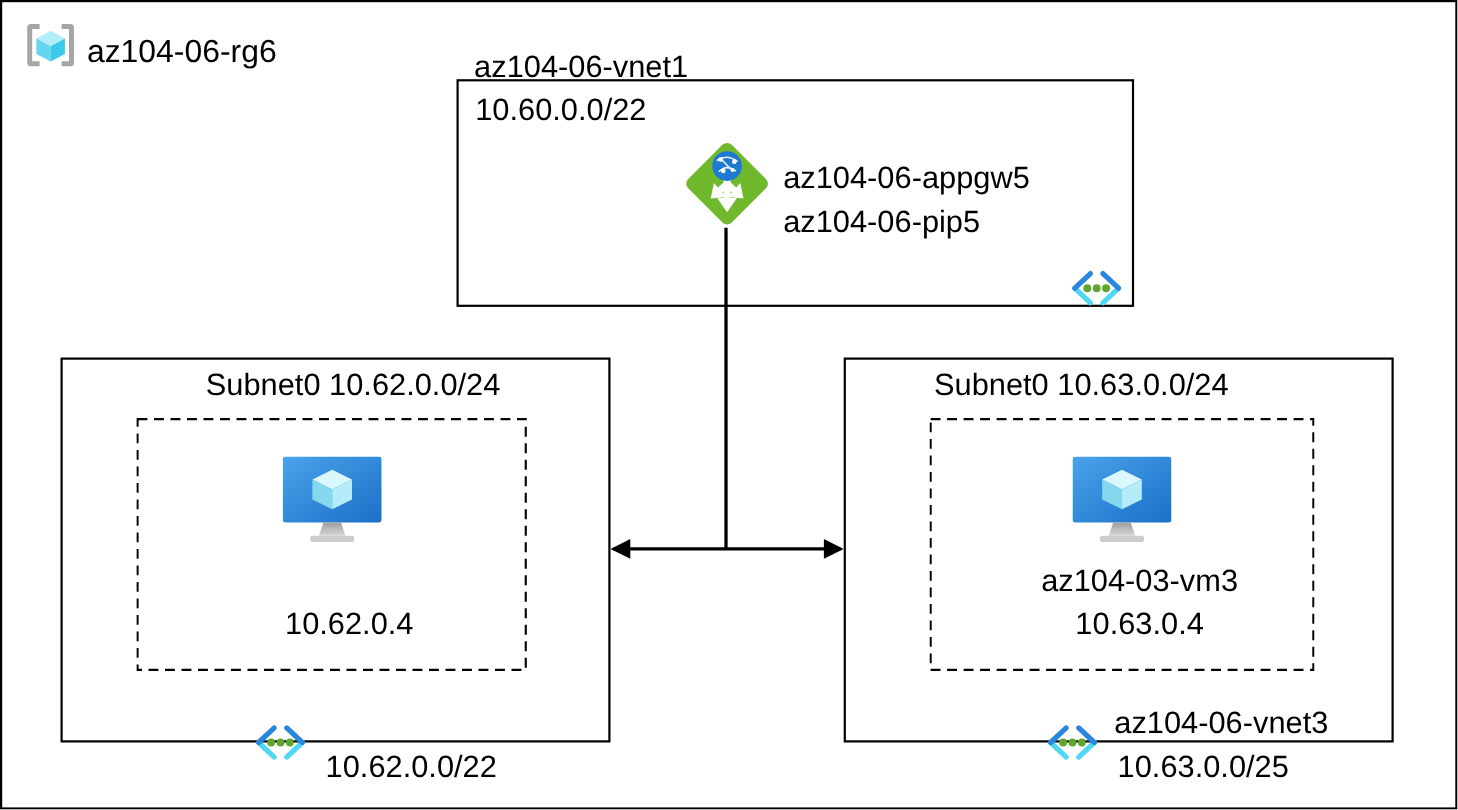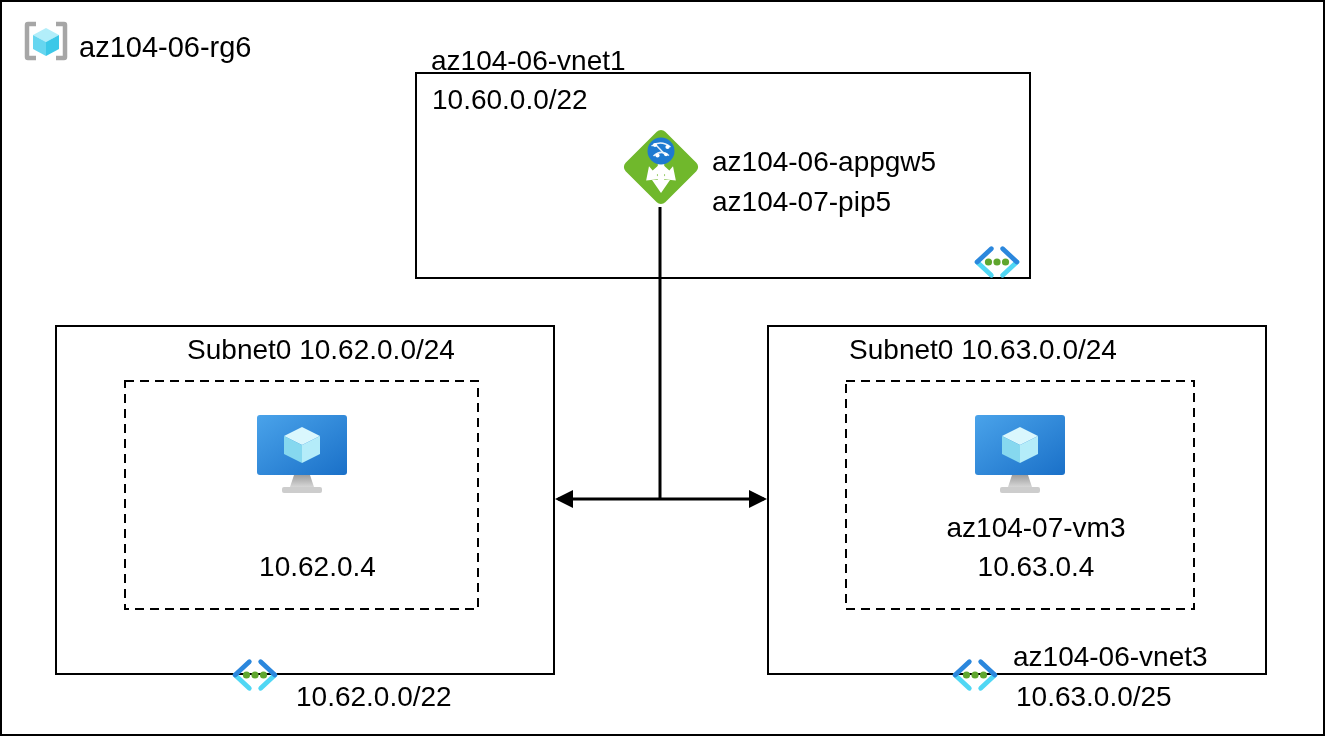--- a/index.html
+++ b/index.html
@@ -82,21 +82,21 @@
       <line x1="37" y1="20" x2="46.5" y2="30"></line>
     </g>
     <g fill="#ffffff">
       <circle cx="36" cy="20" r="2.1"></circle>
       <circle cx="48.5" cy="22" r="2.1"></circle>
       <circle cx="38.5" cy="30.5" r="2.1"></circle>
       <circle cx="47" cy="29.5" r="1.8"></circle>
     </g>
   </svg>
   <div class="lbl" style="left:710px; top:142px">az104-06-appgw5</div>
-  <div class="lbl" style="left:710px; top:182px">az104-07-pip5</div>
+  <div class="lbl" style="left:710px; top:182px">az104-06-pip5</div>
 
   <svg class="abs" style="left:970px; top:242px" width="50" height="36" viewBox="0 0 52 38">
     <line x1="5" y1="19" x2="20" y2="33" stroke="#50d7f4" stroke-width="5" stroke-linecap="round"></line>
     <line x1="20" y1="5" x2="5" y2="19" stroke="#2b87dd" stroke-width="5" stroke-linecap="round"></line>
     <line x1="47" y1="19" x2="32" y2="33" stroke="#50d7f4" stroke-width="5" stroke-linecap="round"></line>
     <line x1="32" y1="5" x2="47" y2="19" stroke="#2b87dd" stroke-width="5" stroke-linecap="round"></line>
     <circle cx="17" cy="19" r="3.8" fill="#5fa62e"></circle>
     <circle cx="26" cy="19" r="3.8" fill="#5fa62e"></circle>
     <circle cx="35" cy="19" r="3.8" fill="#5fa62e"></circle>
   </svg>
@@ -137,21 +137,21 @@
   </svg>
 
   <svg class="abs" style="left:973px; top:413px" width="90" height="78" viewBox="0 0 90 78">
     <rect x="0" y="0" width="90" height="60" rx="3" fill="url(#vmscr)"></rect>
     <polygon points="45,12 63,21 45,30 27,21" fill="#daf7fd"></polygon>
     <polygon points="27,21 45,30 45,48 27,39" fill="#86d8ef"></polygon>
     <polygon points="45,30 63,21 63,39 45,48" fill="#b4ecf9"></polygon>
     <path d="M37 60 L53 60 L57 72 L33 72 Z" fill="url(#standg)"></path>
     <rect x="25" y="72" width="40" height="6" rx="2" fill="#cdcdcd"></rect>
   </svg>
-  <div class="lbl center" style="left:843px; top:508px; width:350px">az104-07-vm3</div>
+  <div class="lbl center" style="left:843px; top:508px; width:350px">az104-03-vm3</div>
   <div class="lbl center" style="left:843px; top:547px; width:350px">10.63.0.4</div>
 
   <svg class="abs" style="left:948px; top:655px" width="50" height="36" viewBox="0 0 52 38">
     <line x1="5" y1="19" x2="20" y2="33" stroke="#50d7f4" stroke-width="5" stroke-linecap="round"></line>
     <line x1="20" y1="5" x2="5" y2="19" stroke="#2b87dd" stroke-width="5" stroke-linecap="round"></line>
     <line x1="47" y1="19" x2="32" y2="33" stroke="#50d7f4" stroke-width="5" stroke-linecap="round"></line>
     <line x1="32" y1="5" x2="47" y2="19" stroke="#2b87dd" stroke-width="5" stroke-linecap="round"></line>
     <circle cx="17" cy="19" r="3.8" fill="#5fa62e"></circle>
     <circle cx="26" cy="19" r="3.8" fill="#5fa62e"></circle>
     <circle cx="35" cy="19" r="3.8" fill="#5fa62e"></circle>

